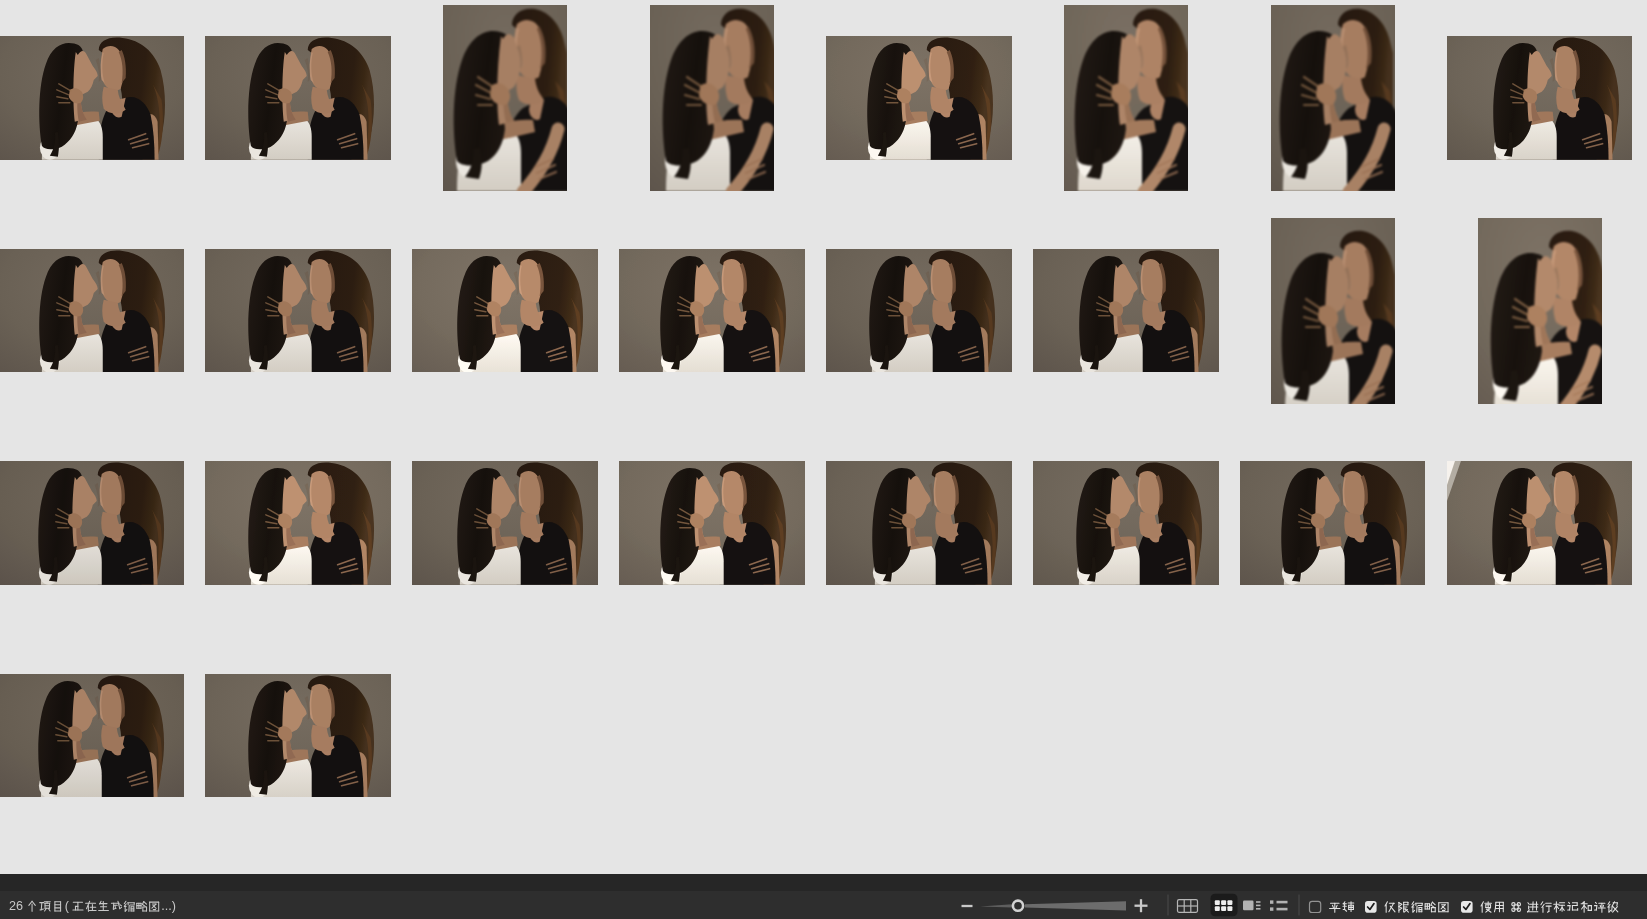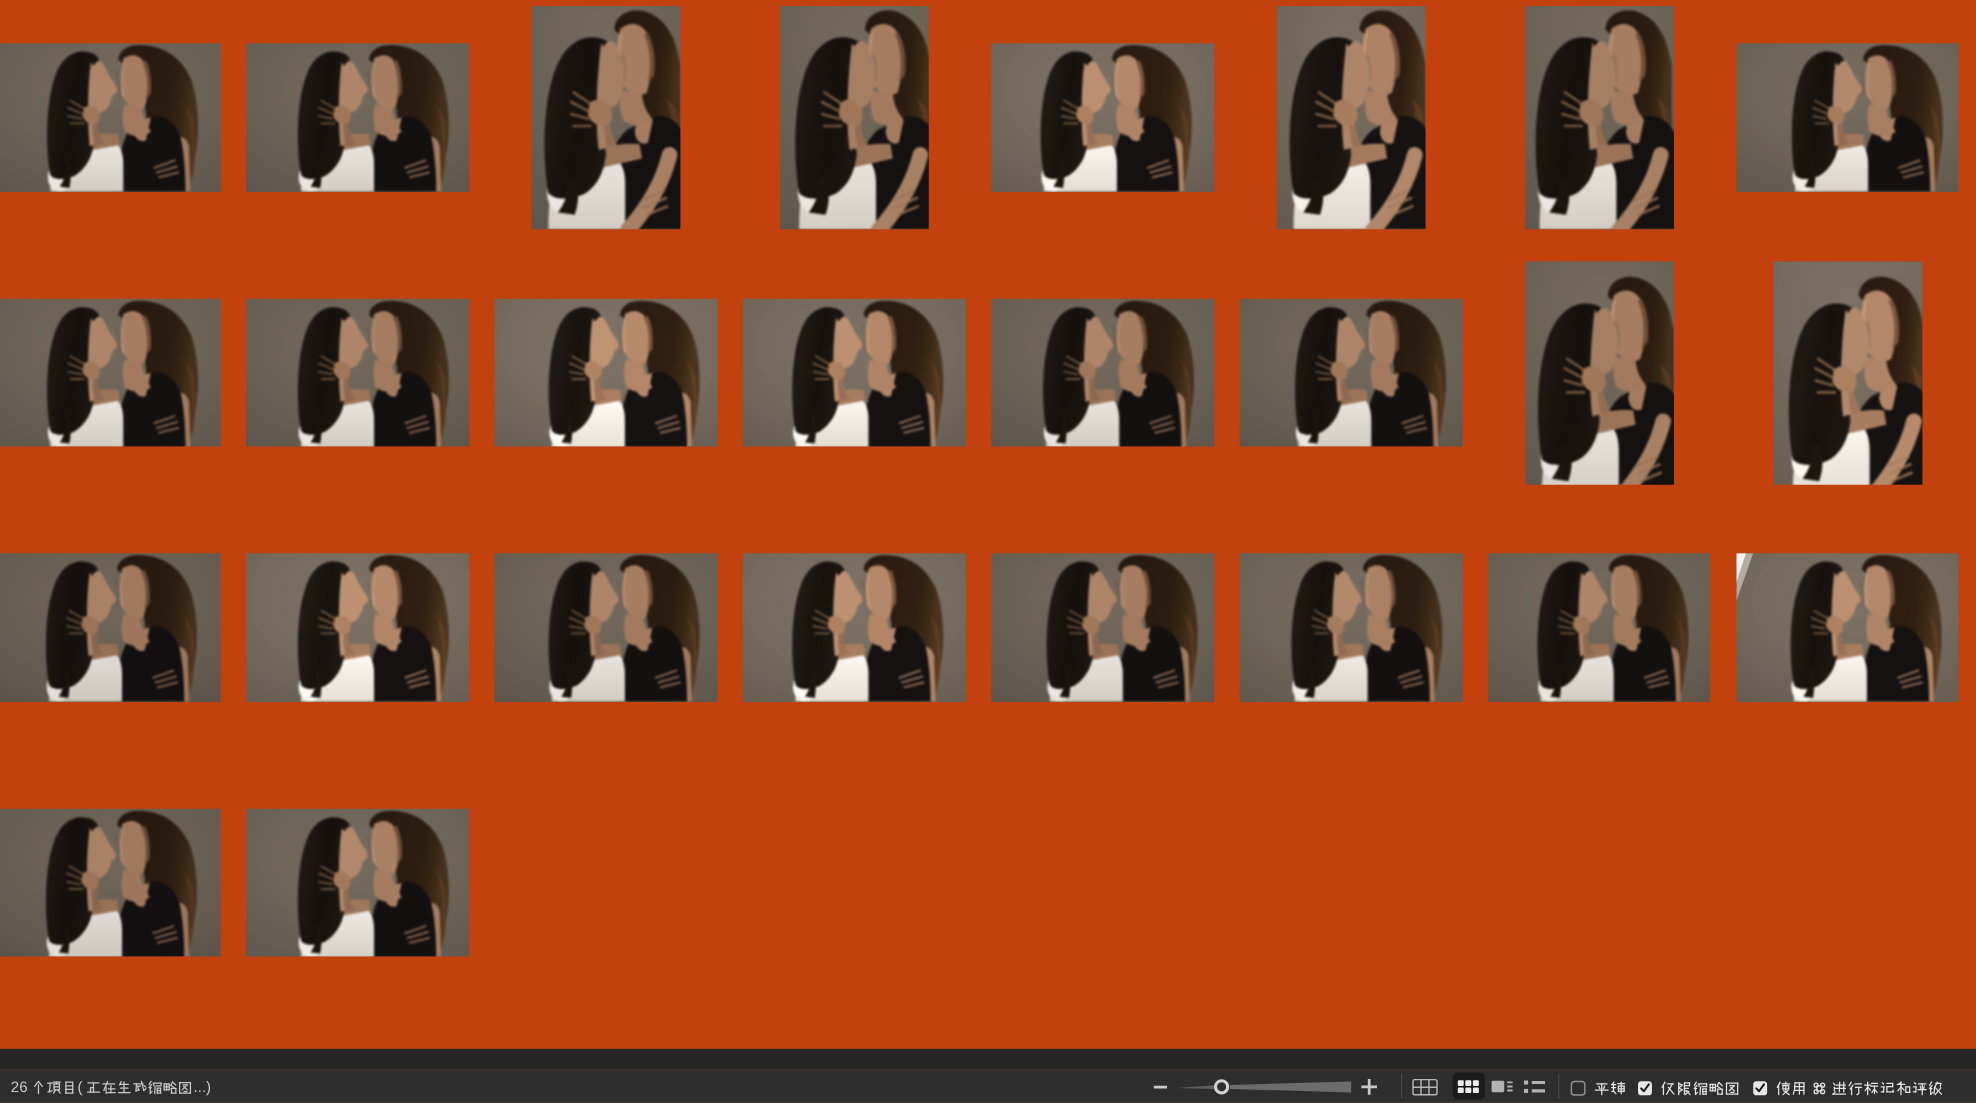--- a/index.html
+++ b/index.html
@@ -1,16 +1,16 @@
 <!DOCTYPE html>
 <html><head><meta charset="utf-8">
 <style>
 *{margin:0;padding:0;box-sizing:border-box}
 html,body{width:1647px;height:919px;overflow:hidden;background:#3a3a3a;font-family:"Liberation Sans",sans-serif}
-#stage{position:relative;width:1647px;height:919px;background:#c2410c}
+#stage{position:relative;width:1647px;height:919px;background:#e5e5e5}
 .th{position:absolute;display:block}
 .f{filter:blur(0.8px)}
 #strip{position:absolute;left:0;top:874px;width:1647px;height:17px;background:#262626}
 #sbar{position:absolute;left:0;top:891px;width:1647px;height:28px;background:#2e2e2e}
 </style></head>
 <body>
 <div id="stage">
 <svg width="0" height="0" style="position:absolute">
       <defs>
 

